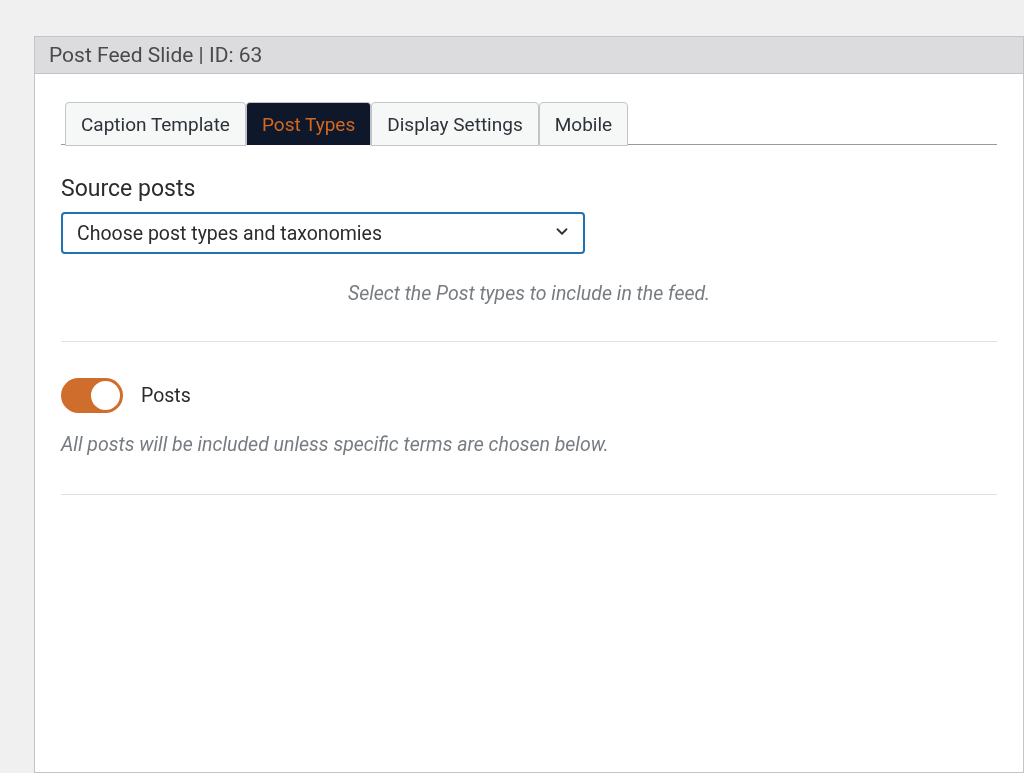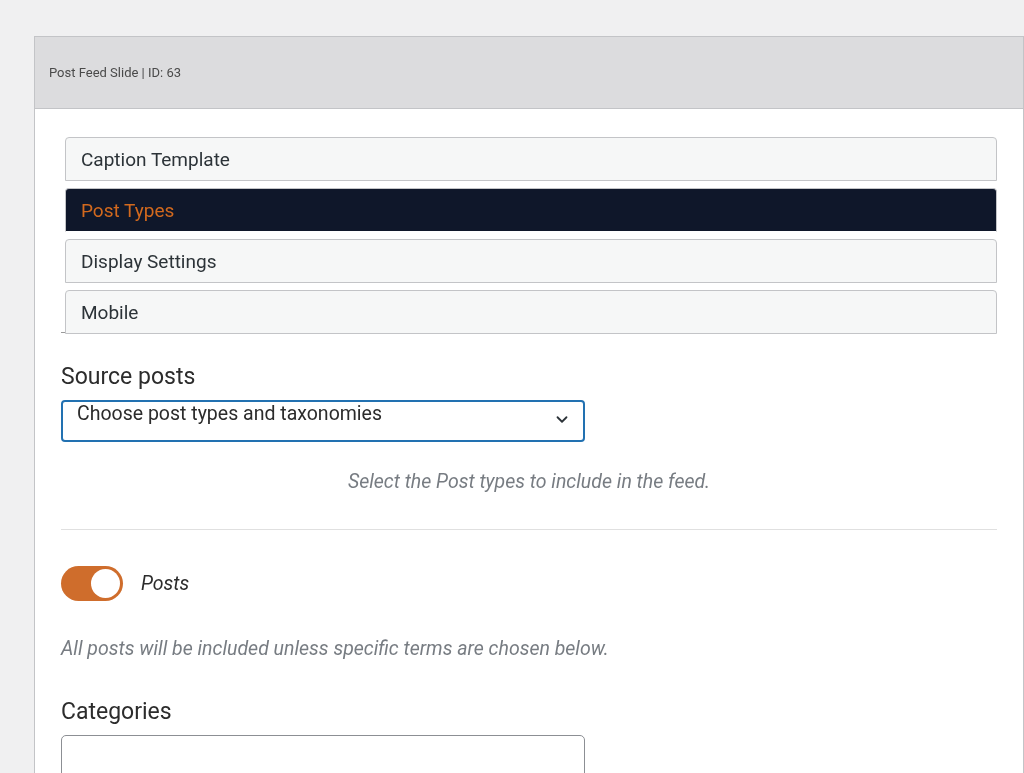--- a/index.html
+++ b/index.html
@@ -15,22 +15,22 @@
     }
     .panel {
       margin: 36px 0 0 34px;
       background: #fff;
       border: 1px solid #c3c4c7;
       min-height: 737px;
     }
     .panel-header {
       background: #dcdcde;
       border-bottom: 1px solid #c3c4c7;
-      padding: 28px 14px;
-      font-size: 13px;
+      padding: 6px 14px;
+      font-size: 21px;
       color: #4a4a4a;
     }
     .panel-body {
       padding: 28px 26px 28px 26px;
       background: #fff;
     }
     
     .tabs-wrapper {
       position: relative;
       margin-bottom: 30px;
@@ -38,24 +38,23 @@
     .tabs-baseline {
       position: absolute;
       left: 0;
       right: 0;
       bottom: 0;
       height: 1px;
       background: #9a9a9a;
     }
     .tabs {
       display: flex;
-      gap: 8px;
+      gap: 0;
       position: relative;
       padding-left: 4px;
-      flex-direction: column;
     }
     .tab {
       position: relative;
       border: 1px solid #c3c4c7;
       border-radius: 4px 4px 0 0;
       background: #f6f7f7;
       padding: 10px 15px 9px 15px;
       font-size: 19px;
       color: #2c3338;
       cursor: pointer;
@@ -83,21 +82,21 @@
     .select-box {
       width: 100%;
       height: 42px;
       border: 2px solid #2271b1;
       border-radius: 4px;
       padding: 0 40px 0 14px;
       font-size: 19.5px;
       color: #2c2c2c;
       background: #fff;
       display: flex;
-      align-items: flex-start;
+      align-items: center;
       cursor: pointer;
     }
     .select-chevron {
       position: absolute;
       right: 14px;
       top: 50%;
       transform: translateY(-50%);
       pointer-events: none;
     }
     .helper-text {
@@ -110,22 +109,21 @@
     .divider {
       height: 1px;
       background: #e0e0e0;
       margin: 36px 0 36px 0;
     }
     
     .toggle-row {
       display: flex;
       align-items: center;
       gap: 18px;
-      margin-bottom: 36px;
-      font-style: italic;
+      margin-bottom: 20px;
     }
     .toggle {
       width: 62px;
       height: 35px;
       background: #cf6d2c;
       border-radius: 35px;
       position: relative;
       cursor: pointer;
     }
     .toggle-knob {
@@ -199,21 +197,17 @@
     <div class="divider"></div>
 
     <div class="toggle-row">
       <div class="toggle">
         <div class="toggle-knob"></div>
       </div>
       <span class="toggle-label">Posts</span>
     </div>
     <div class="toggle-helper">All posts will be included unless specific terms are chosen below.</div>
 
-    <div class="field-group">
-      <div class="field-label">Categories</div>
-      <input type="text" class="input-field" value="" style="">
-    </div>
 
 
     <div class="divider"></div>
   </div>
 </div>
 
 </body></html>

